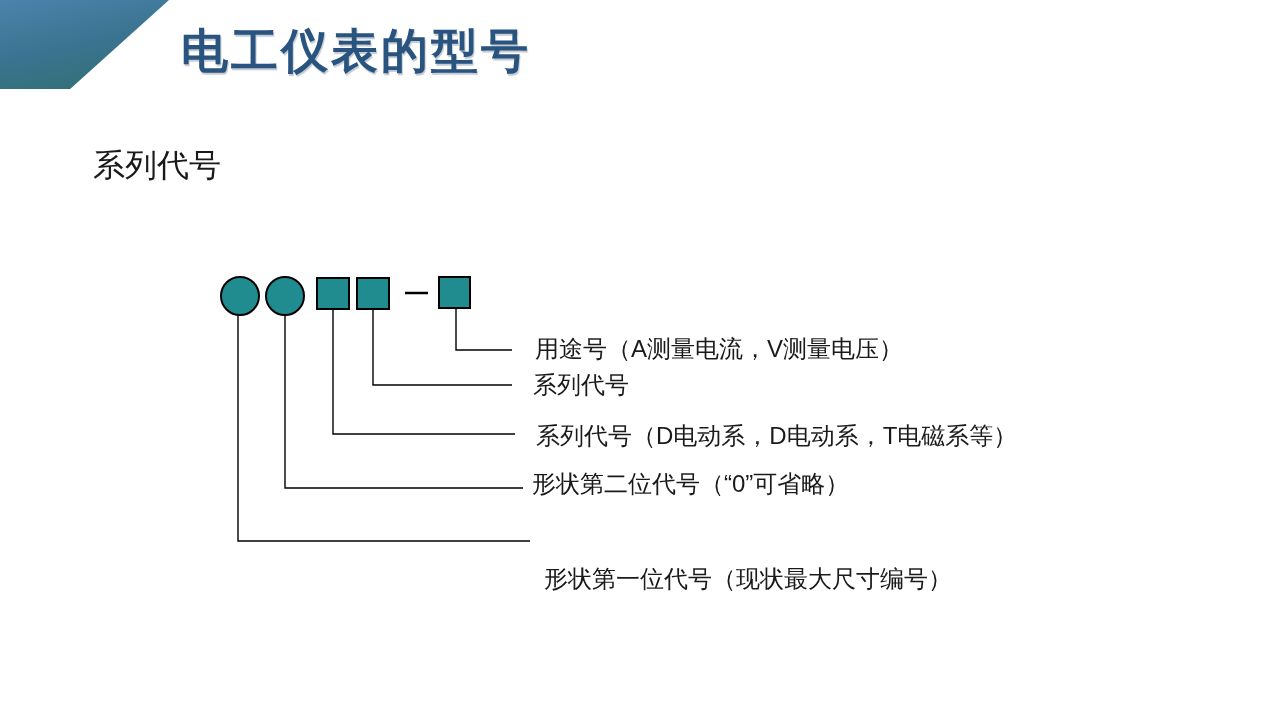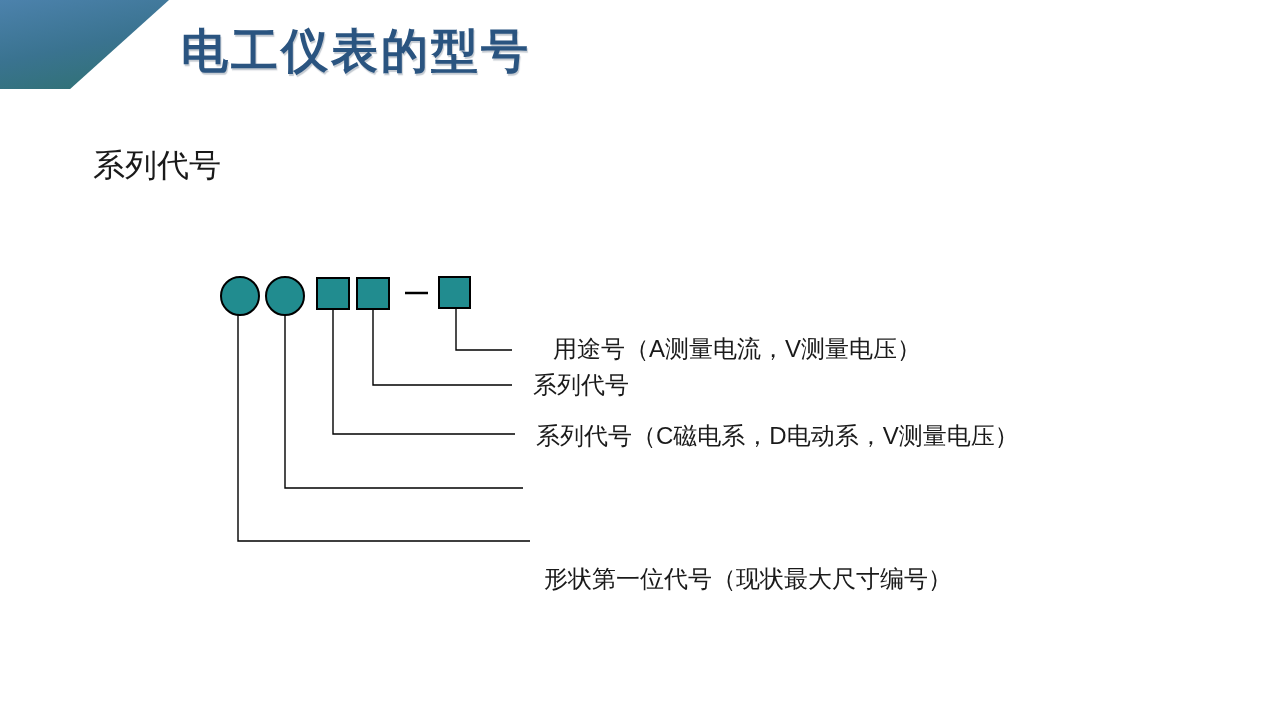--- a/index.html
+++ b/index.html
@@ -102,22 +102,23 @@
     <line class="dash" x1="405" y1="293" x2="428" y2="293"></line>
     <rect x="439" y="277" width="31" height="31"></rect>
 
     <polyline class="connector" points="456,308 456,350 512,350"></polyline>
     <polyline class="connector" points="373,309 373,385 512,385"></polyline>
     <polyline class="connector" points="333,309 333,434 515,434"></polyline>
     <polyline class="connector" points="285,315 285,488 523,488"></polyline>
     <polyline class="connector" points="238,315 238,541 530,541"></polyline>
   </svg>
 
-  <div class="diagram-label" style="left:553px; top:336px;">用途号（A测量电流，V测量电压）</div>
+  <div class="diagram-label" style="left:535px; top:336px;">用途号（A测量电流，V测量电压）</div>
 
   <div class="diagram-label" style="left:533px; top:372px;">系列代号</div>
 
-  <div class="diagram-label" style="left:536px; top:423px;">系列代号（C磁电系，D电动系，V测量电压）</div>
+  <div class="diagram-label" style="left:536px; top:423px;">系列代号（D电动系，D电动系，T电磁系等）</div>
 
+  <div class="diagram-label" style="left:532px; top:471px;">形状第二位代号（“0”可省略）</div>
 
   <div class="diagram-label" style="left:544px; top:526px;margin-top:40px;">形状第一位代号（现状最大尺寸编号）</div>
 
 </div>
 
 </body></html>

